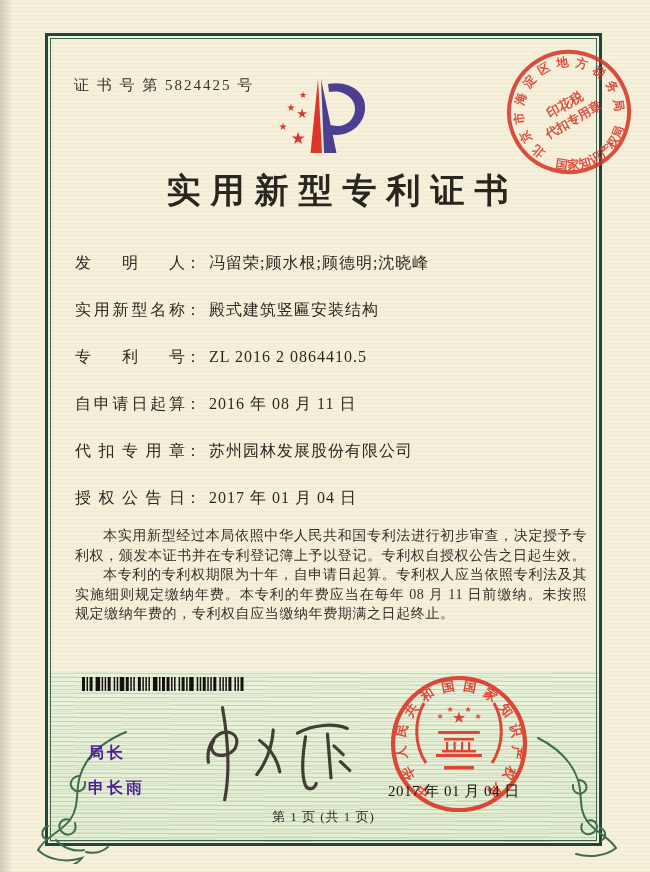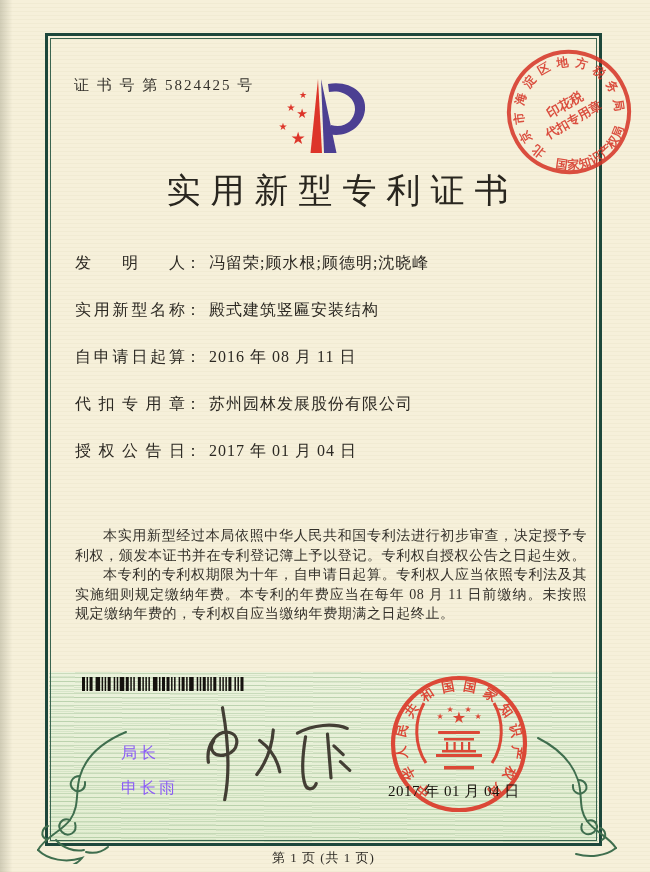--- a/index.html
+++ b/index.html
@@ -11,39 +11,39 @@
         background:linear-gradient(90deg,rgba(110,110,90,0.28),rgba(110,110,90,0) 90%);}
   .frame{position:absolute;left:45px;top:33px;width:557px;height:813px;box-sizing:border-box;
         border:3px solid #1d473b;z-index:2;}
   .frame-inner{position:absolute;inset:2px;border:1px solid #3a6450;}
   .green-band{position:absolute;left:49px;top:672px;width:549px;height:170px;z-index:1;
         background:
           repeating-linear-gradient(0deg,rgba(124,168,114,0.30) 0 1px,transparent 1px 4px),
           repeating-linear-gradient(1.2deg,rgba(124,168,114,0.16) 0 1px,transparent 1px 5px),
           linear-gradient(#ebf2dc,#e3eed2);}
   .cert-no{position:absolute;left:74px;top:76px;font-size:15px;letter-spacing:2px;color:#35322c;z-index:3;}
-  .title{position:absolute;left:0;right:0;top:168px;text-align:center;font-size:34px;font-weight:normal;
+  .title{position:absolute;left:0;right:0;top:168px;text-align:center;font-size:34px;font-weight:bold;
         letter-spacing:10px;text-indent:10px;color:#29261f;z-index:3;padding-left:25px;}
   .fields{position:absolute;left:75px;top:253px;width:512px;z-index:3;}
   .field{height:20px;margin-bottom:27px;font-size:16px;white-space:nowrap;color:#2c2923;}
   .flabel{display:inline-block;width:110px;text-align:justify;text-align-last:justify;text-justify:inter-character;vertical-align:top;}
   .colon{margin:0 2px 0 0;}
   .fvalue{margin-left:6px;letter-spacing:1px;}
   .paras{position:absolute;left:75px;top:526px;width:512px;z-index:3;}
   .paras p{margin:0;text-indent:2em;font-size:14px;line-height:19.5px;letter-spacing:0.6px;
         text-align:justify;color:#33302a;}
   .barcode{position:absolute;left:82px;top:677px;width:163px;height:14px;z-index:3;}
   .signer{position:absolute;left:88px;top:743px;z-index:4;font-family:"Liberation Sans","DejaVu Sans",sans-serif;}
-  .signer div{font-size:16px;font-weight:normal;letter-spacing:3px;color:#8b5cf6;margin-left:33px;}
+  .signer div{font-size:16px;font-weight:bold;letter-spacing:3px;color:#4c1d95;}
   .signer div+div{margin-top:14px;}
   .signature{position:absolute;left:178px;top:700px;z-index:4;transform:rotate(-2deg);}
   .office-seal{position:absolute;left:374px;top:659px;z-index:4;opacity:0.92;}
   .issue-date{position:absolute;left:388px;top:782px;font-size:15px;letter-spacing:0.5px;
         color:#17140e;z-index:5;white-space:nowrap;}
-  .footer{position:absolute;left:49px;width:549px;top:849px;text-align:center;font-size:13px;
+  .footer{position:absolute;left:49px;width:549px;top:808px;text-align:center;font-size:13px;
         letter-spacing:1px;color:#2f2c26;z-index:3;}
   .logo{position:absolute;left:250px;top:55px;z-index:3;}
   .tax-stamp{position:absolute;left:494px;top:37px;z-index:6;opacity:0.86;}
   .corner{position:absolute;z-index:3;}
   .corner-bl{left:26px;top:728px;}
   .corner-br{left:534px;top:736px;transform:scaleX(-1);}
   .arc-red text{fill:#d63426;font-size:12px;font-weight:bold;}
   .tax-center{fill:#d63426;font-weight:bold;text-anchor:middle;}
   .seal-text text{fill:#dc3a2a;font-size:13px;font-weight:bold;}
   svg text{font-family:"Liberation Serif","DejaVu Serif",serif;}
@@ -162,20 +162,23 @@
   </svg>
 
   <div class="title">实用新型专利证书</div>
 
   <div class="fields">
     <div class="field">
       <span class="flabel">发明人</span><span class="colon">：</span><span class="fvalue">冯留荣;顾水根;顾德明;沈晓峰</span>
     </div>
     <div class="field">
       <span class="flabel">实用新型名称</span><span class="colon">：</span><span class="fvalue">殿式建筑竖匾安装结构</span>
+    </div>
+    <div class="field">
+      <span class="flabel">专利号</span><span class="colon">：</span><span class="fvalue">ZL 2016 2 0864410.5</span>
     </div>
     <div class="field">
       <span class="flabel">自申请日起算</span><span class="colon">：</span><span class="fvalue">2016 年 08 月 11 日</span>
     </div>
     <div class="field">
       <span class="flabel">代扣专用章</span><span class="colon">：</span><span class="fvalue">苏州园林发展股份有限公司</span>
     </div>
     <div class="field">
       <span class="flabel">授权公告日</span><span class="colon">：</span><span class="fvalue">2017 年 01 月 04 日</span>
     </div>

